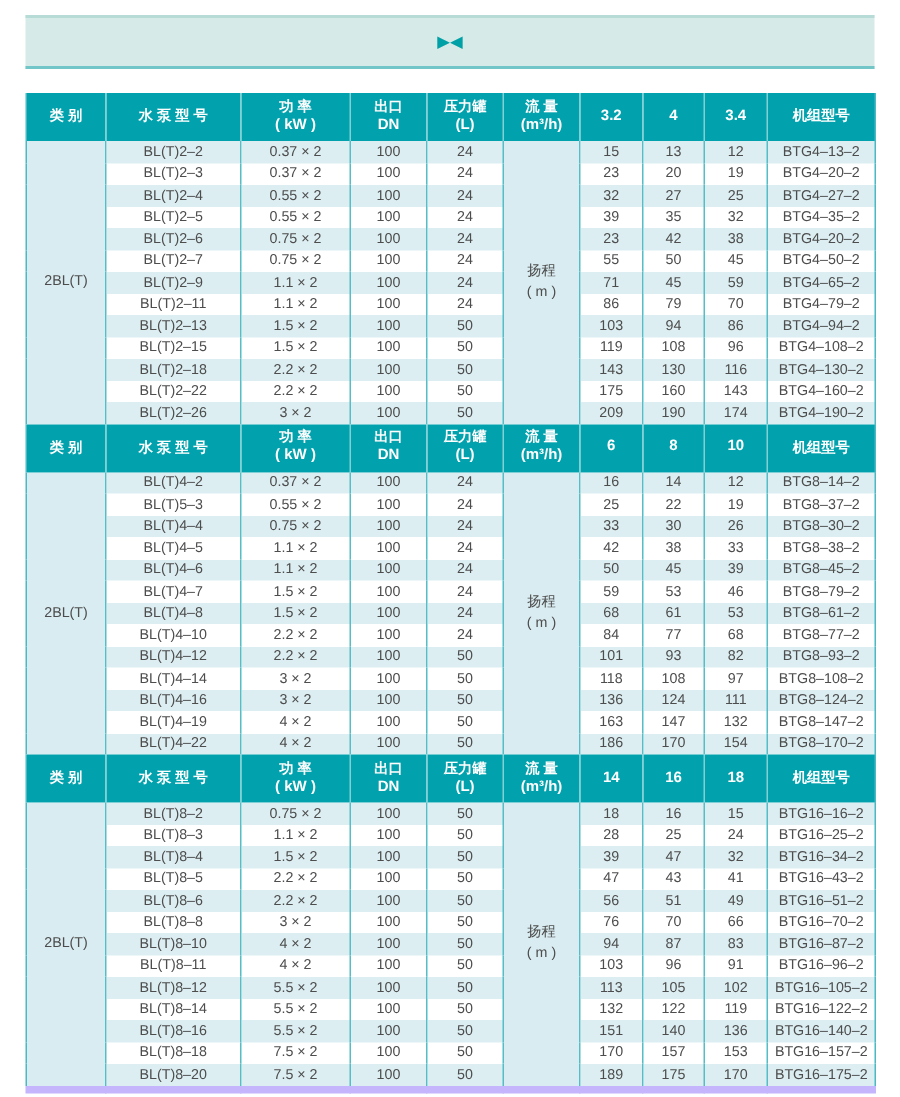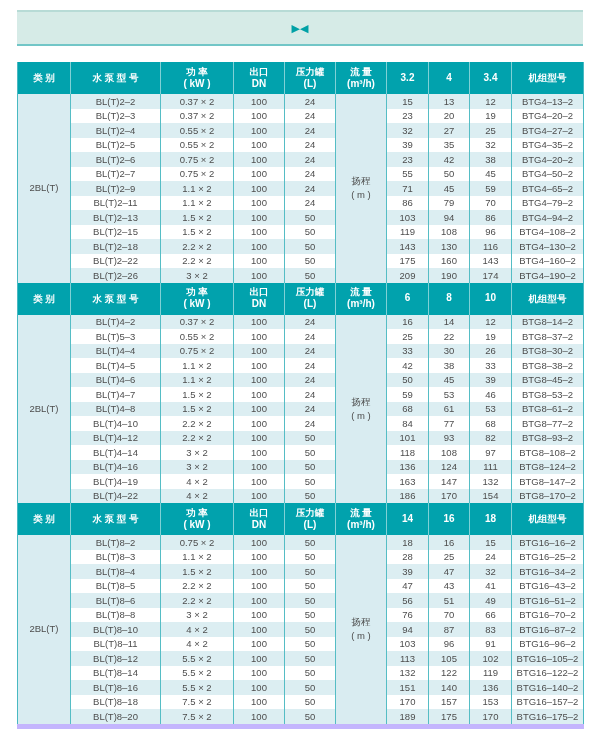--- a/index.html
+++ b/index.html
@@ -333,21 +333,21 @@
           <td>BTG8–45–2</td>
         </tr>
         <tr class="white">
           <td>BL(T)4–7</td>
           <td>1.5 × 2</td>
           <td>100</td>
           <td>24</td>
           <td>59</td>
           <td>53</td>
           <td>46</td>
-          <td>BTG8–53–2</td>
+          <td>BTG8–79–2</td>
         </tr>
         <tr class="light">
           <td>BL(T)4–8</td>
           <td>1.5 × 2</td>
           <td>100</td>
           <td>24</td>
           <td>68</td>
           <td>61</td>
           <td>53</td>
           <td>BTG8–61–2</td>

